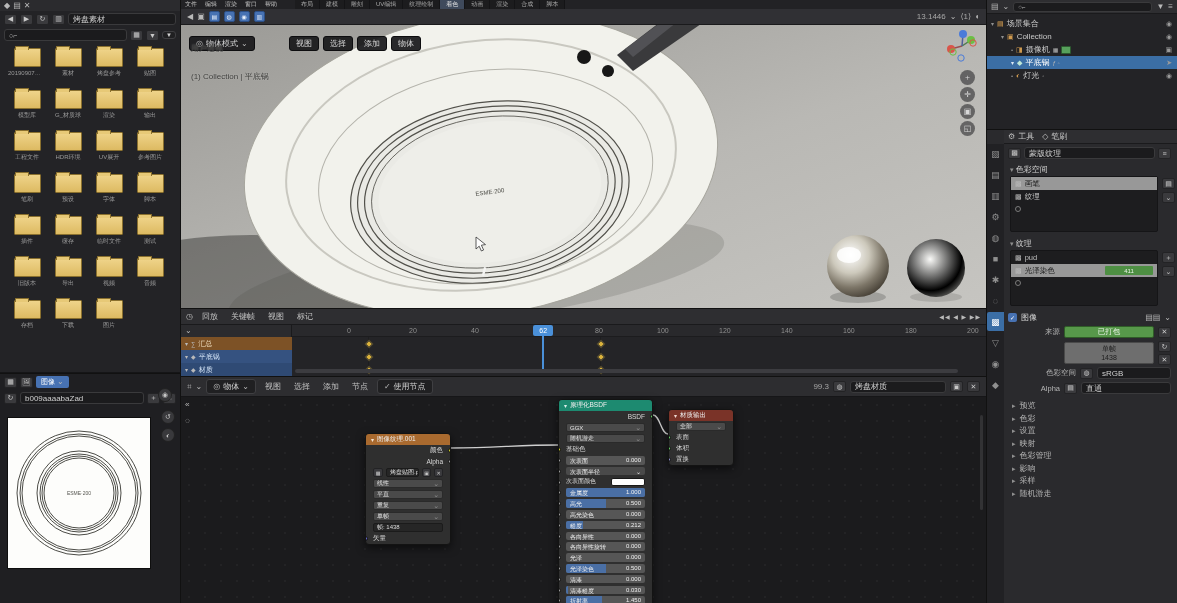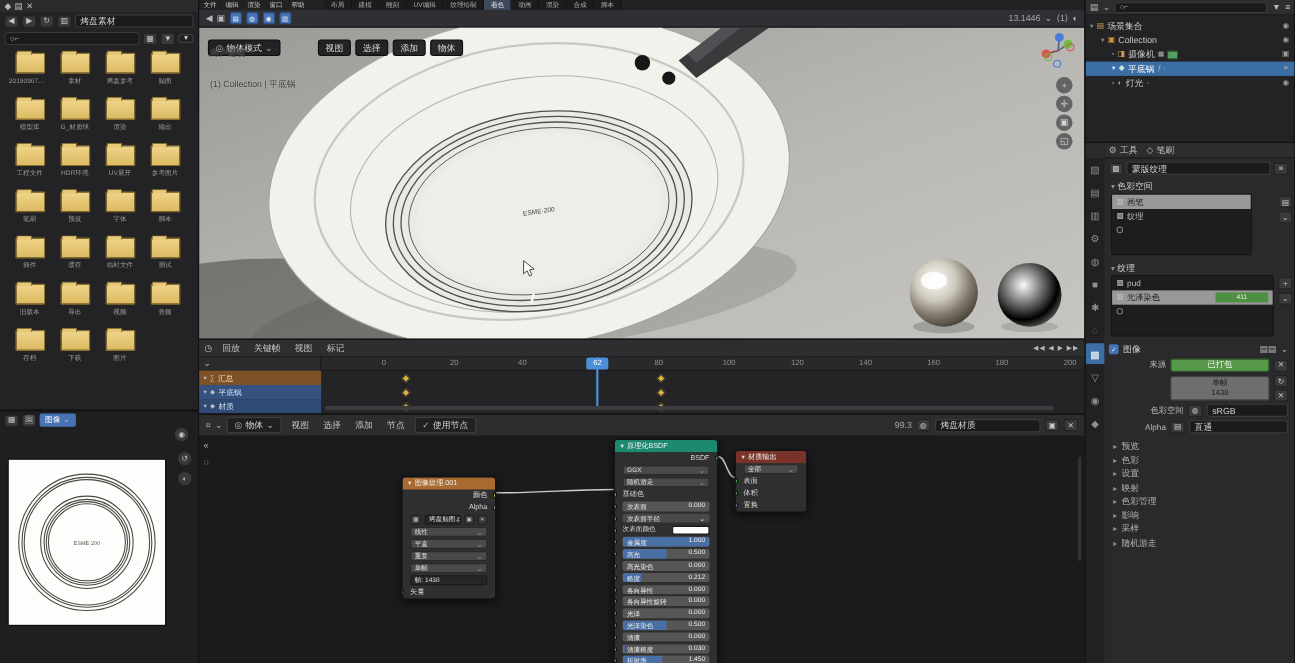--- a/index.html
+++ b/index.html
@@ -256,20 +256,26 @@
   </div>
 
   <div id="imageeditor" class="panel">
     <div id="ie-r1">
       <span class="mini">▦</span>
       <span class="mini">🖼</span>
       <span class="bluechip">
           <span>图像</span>
           <span class="ico">⌄</span>
         </span>
+    </div>
+    <div id="ie-r2">
+      <span class="mini">↻</span>
+      <div class="fld" style="flex:1">b009aaaabaZad</div>
+      <span class="mini">＋</span>
+      <span class="mini">✕</span>
     </div>
     <div id="ie-canvas">
       <svg width="142" height="150" viewBox="0 0 142 150">
         <g fill="none" stroke="#4b4b46" stroke-width="1">
           <circle cx="71" cy="75" r="62"></circle>
             <circle cx="71" cy="75" r="59"></circle>
             <circle cx="71" cy="75" r="57"></circle>
           <circle cx="71" cy="75" r="42"></circle>
             <circle cx="71" cy="75" r="39"></circle>
             <circle cx="71" cy="75" r="37"></circle>
@@ -772,21 +778,21 @@
               <div style="font-size: 8px; color: rgb(197, 197, 197);">笔刷</div>
             </div>
           </span>
       </div>
       <div style="position:absolute;left:4px;top:17px;right:6px;display:flex;gap:3px;align-items:center">
         <span class="mini">▩</span>
         <div class="fld" style="flex:1">蒙版纹理</div>
         <span class="mini">≡</span>
       </div>
       <div class="sect-label" style="left:6px;top:34px"><span class="chev">▾</span> <span>色彩空间</span></div>
-      <div class="listbox" style="left:6px;top:46px;width:128px;height:56px" id="plist1">
+      <div class="listbox" style="left:6px;top:46px;width:148px;height:56px" id="plist1">
           <div class="lrow sel">
             <div class="ico" style="font-size: 7px;">▩</div>
             <div>画笔</div>
           </div>
           <div class="lrow">
             <div class="ico" style="font-size: 7px;">▩</div>
             <div>纹理</div>
           </div>
           <div class="dot" style="margin: 3px 0px 0px 4px;"></div>
         </div>

